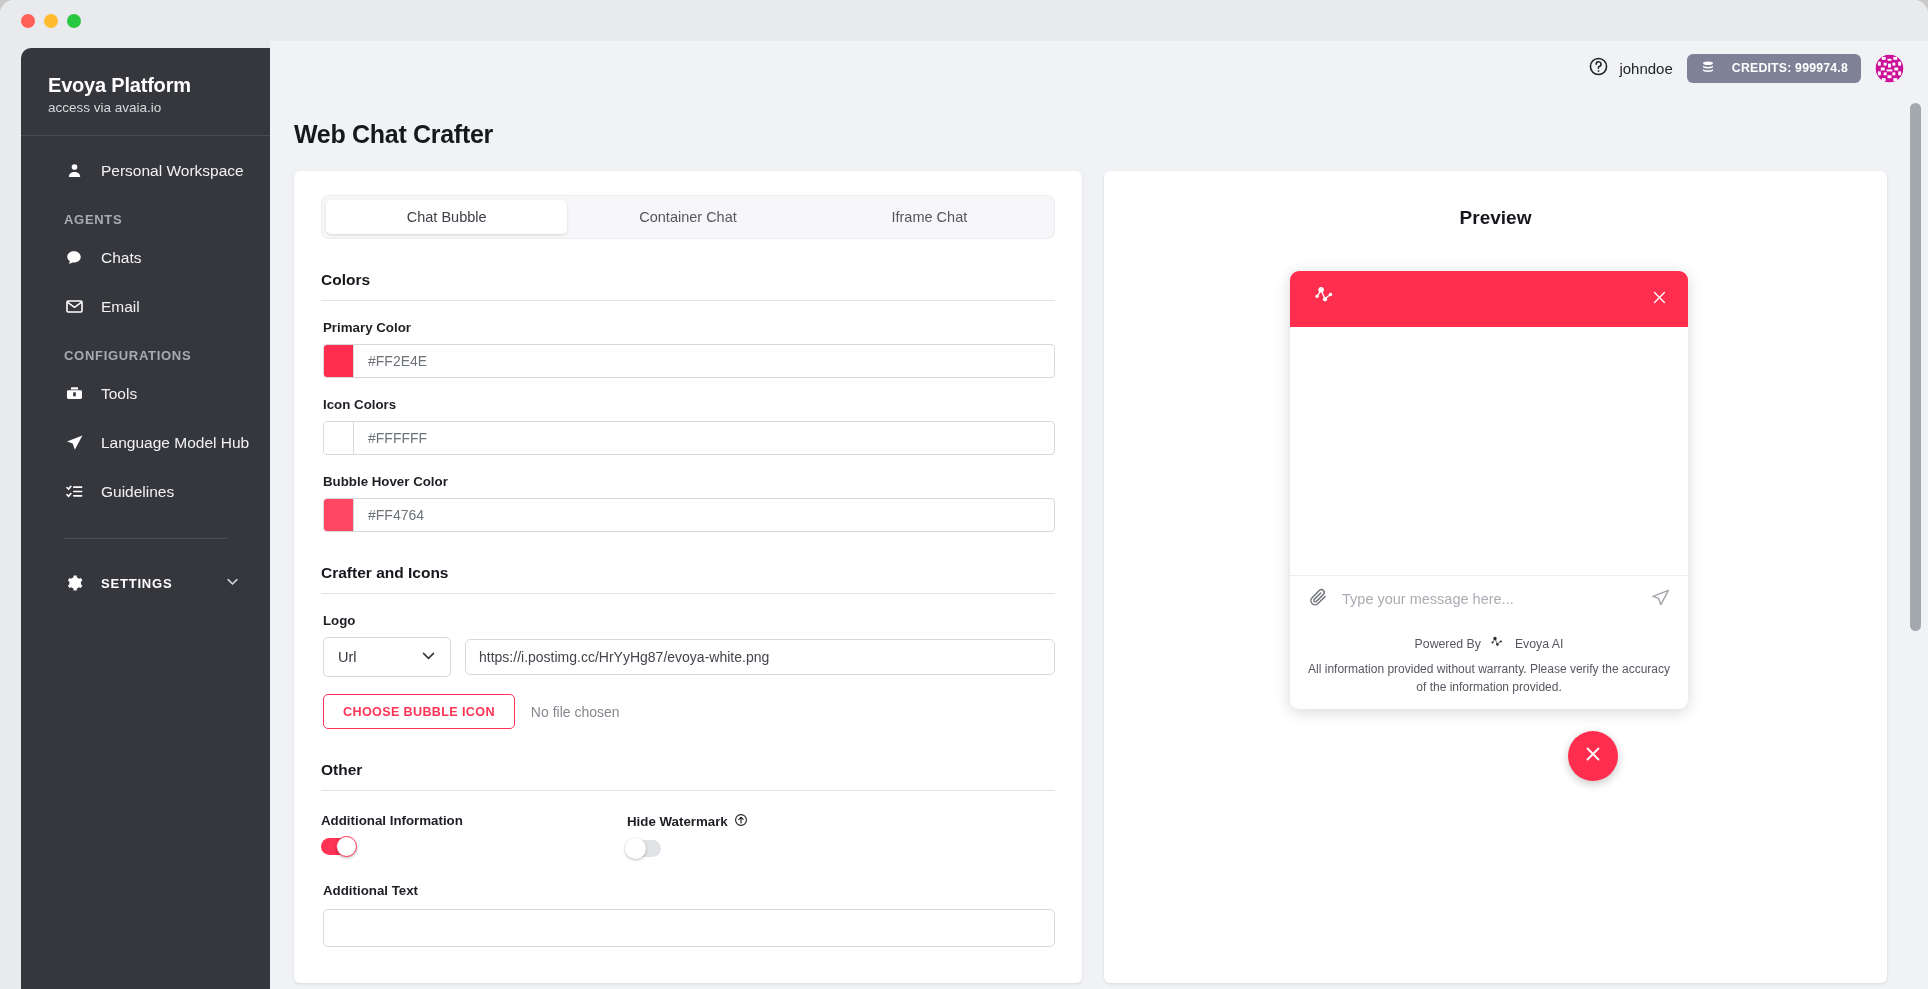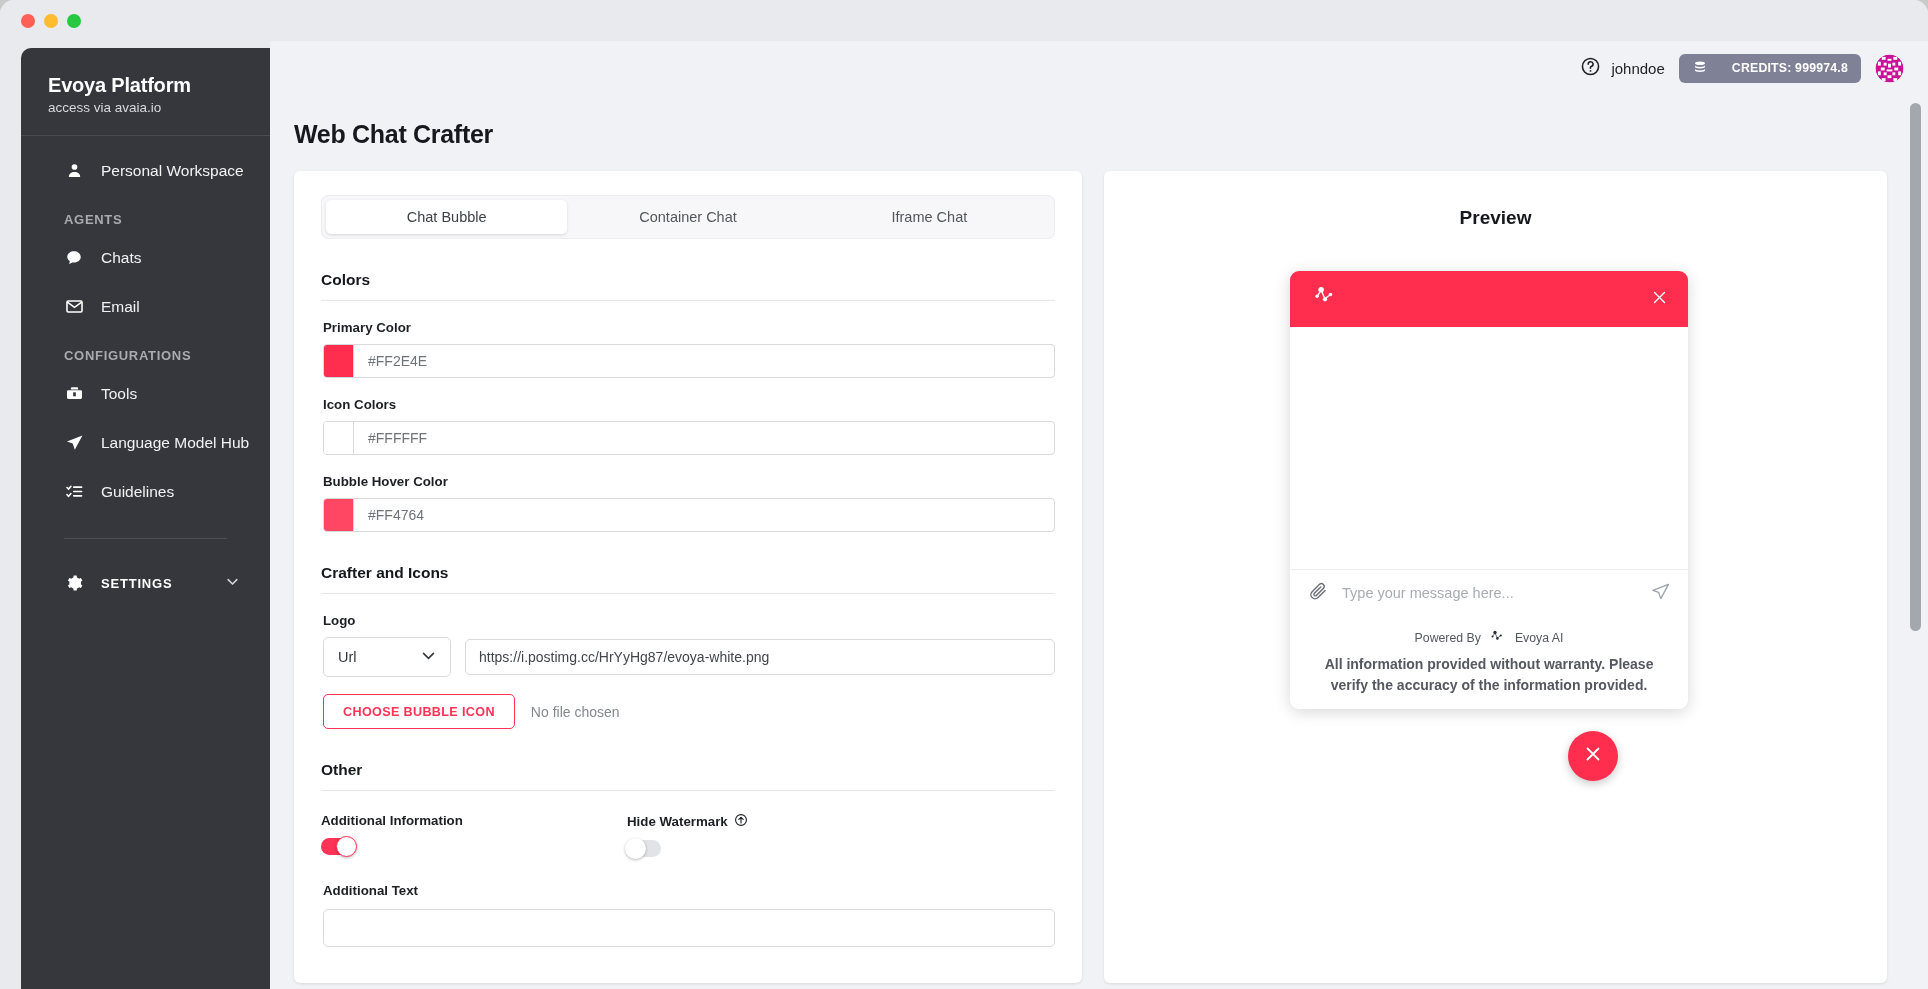--- a/index.html
+++ b/index.html
@@ -75,21 +75,21 @@
   .topbar {
     position: absolute; left: 270px; top: 41px;
     width: 1658px; height: 54px;
     background: #f1f2f5;
     display: flex; align-items: center; justify-content: flex-end;
     padding-right: 24px; gap: 14px;
   }
   .help-user { display: flex; align-items: center; gap: 10px; cursor: pointer; }
   .username { font-size: 15px; color: #1f2024; }
   .credits {
-    display: flex; align-items: center; gap: 24px;
+    display: flex; align-items: center; gap: 16px;
     background: #7f8297; color: #fff;
     border-radius: 6px;
     height: 29px; padding: 0 13px;
     font-size: 12.3px; font-weight: bold; letter-spacing: 0.2px;
     cursor: pointer;
     text-align: right;
   }
   .avatar {
     width: 29px; height: 29px; border-radius: 50%;
     overflow: hidden; cursor: pointer; flex: 0 0 29px;
@@ -240,22 +240,22 @@
     display: flex; align-items: center; gap: 14px;
     padding: 0 18px 0 18px;
   }
   .widget-placeholder { flex: 1; font-size: 14.5px; color: #a9acb2; }
   .powered {
     display: flex; align-items: center; justify-content: center; gap: 7px;
     font-size: 12.3px; color: #555860;
     padding: 12px 0 6px 0;
   }
   .disclaimer {
-    font-size: 14px; color: #555860; text-align: center;
-    line-height: 1.55; padding: 0 16px 12px 16px; font-weight: bold;
+    font-size: 12px; color: #555860; text-align: center;
+    line-height: 1.55; padding: 0 16px 12px 16px;
   }
   .fab {
     position: absolute; left: 464px; top: 502px;
     width: 50px; height: 50px; border-radius: 50%;
     background: #ff2e4e;
     display: flex; align-items: center; justify-content: center;
     box-shadow: 0 3px 10px rgba(0,0,0,0.22);
     cursor: pointer;
   }
 

